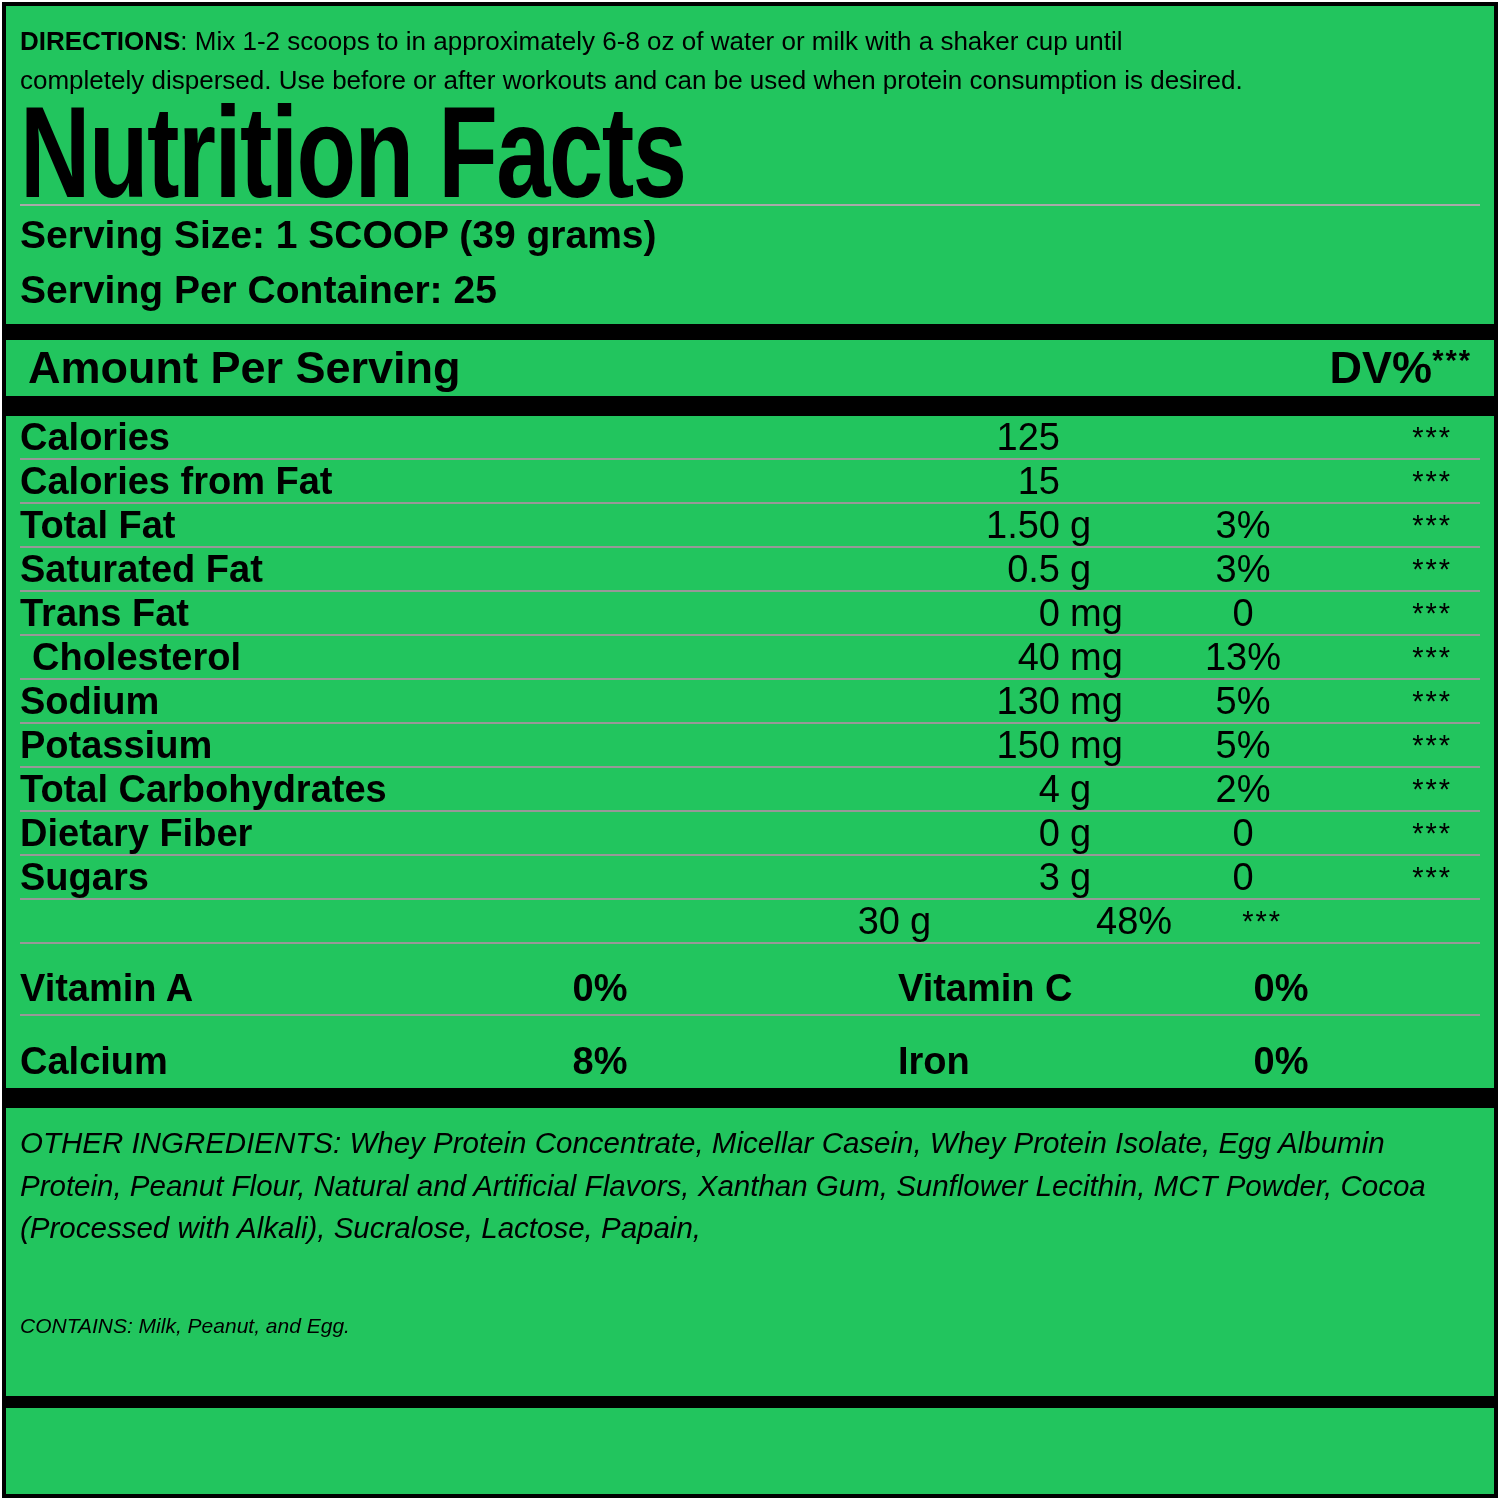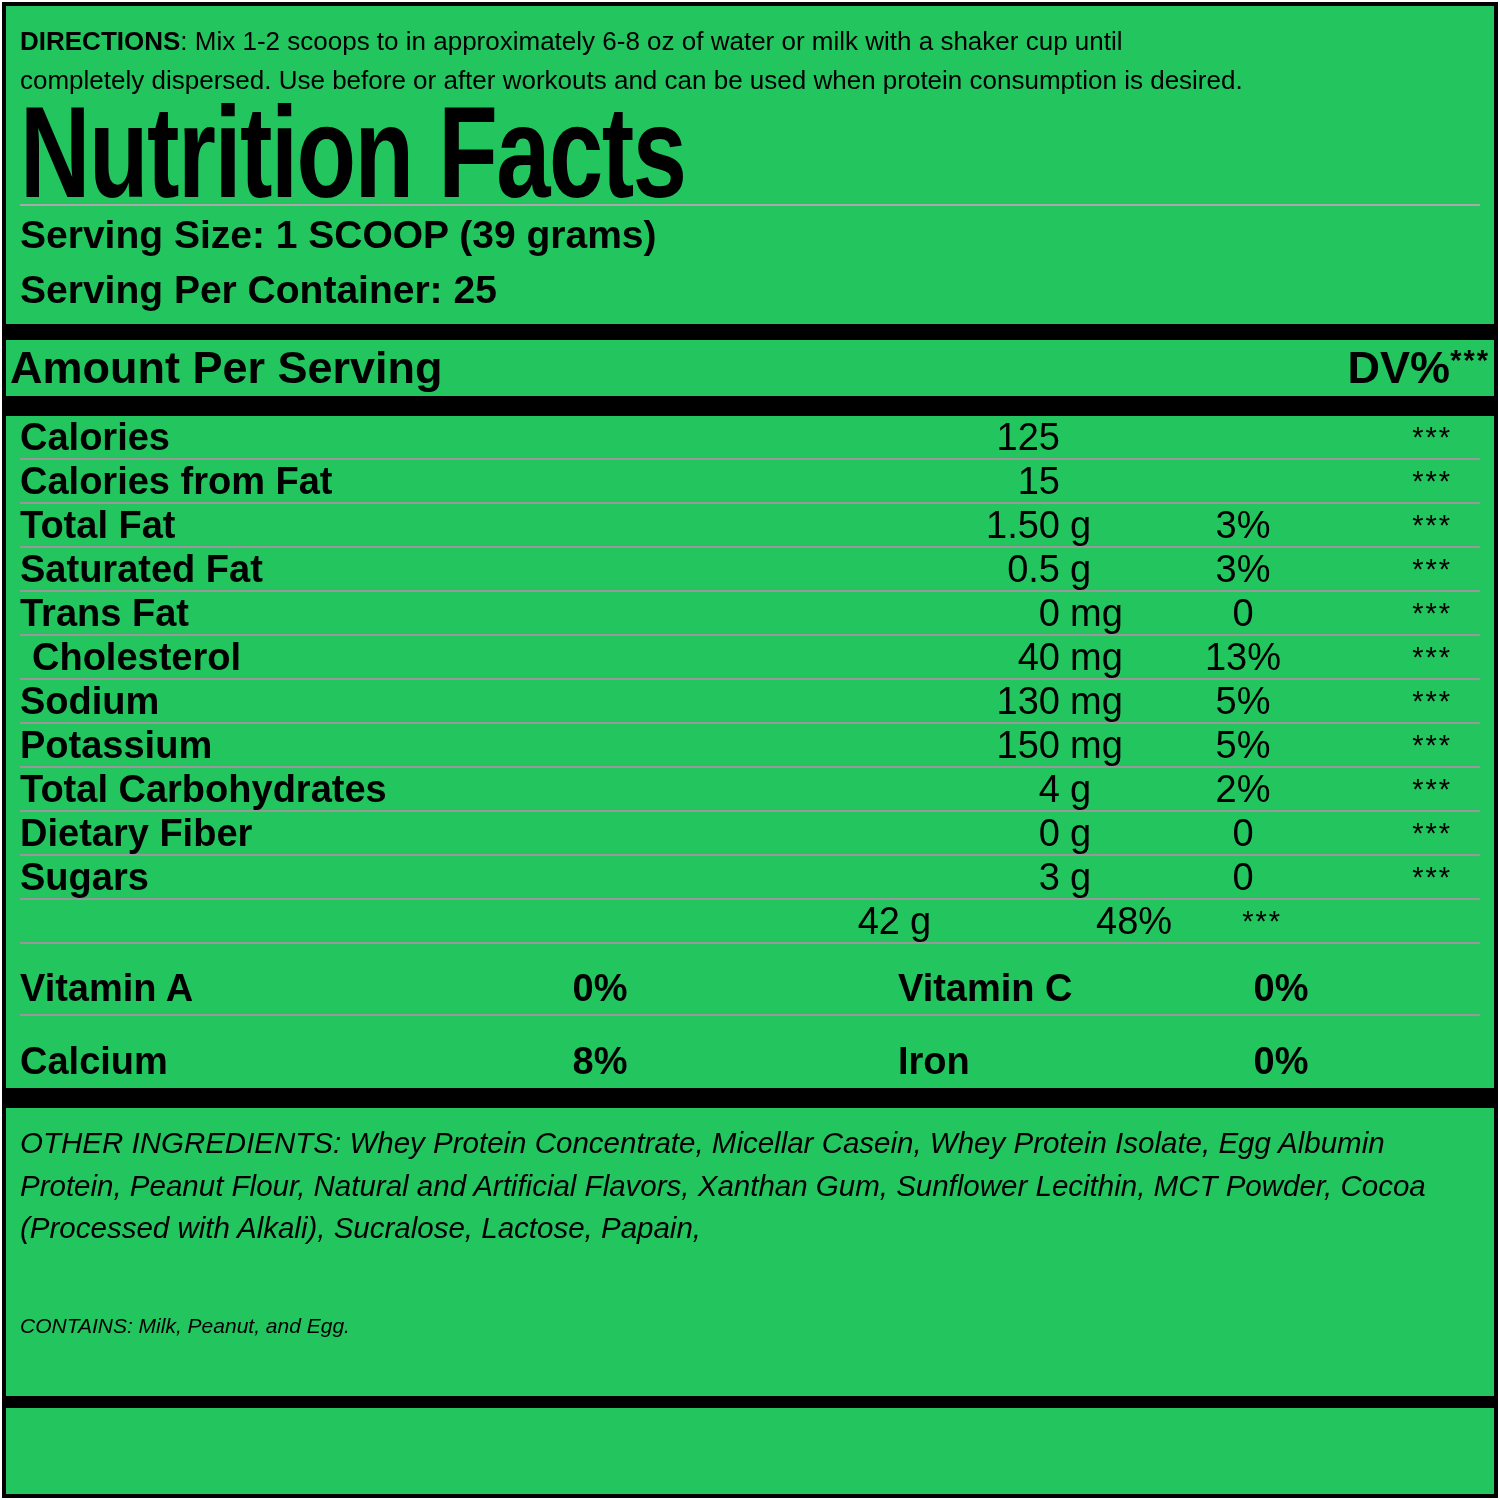--- a/index.html
+++ b/index.html
@@ -24,21 +24,21 @@
   .serving-line{margin:8px 14px 0;font-size:39px;font-weight:bold;line-height:1.1;}
   .serving-line.second{margin-top:12px;margin-bottom:12px;}
 
   
   .bar{background:#000;flex:none;}
   .bar-md{height:16px;}
   .bar-lg{height:20px;}
   .bar-sm{height:12px;}
 
   
-  .thead{margin:0 4px;height:56px;display:flex;justify-content:space-between;align-items:center;}
+  .thead{margin:0 22px;height:56px;display:flex;justify-content:space-between;align-items:center;}
   .thead .left{font-size:45px;font-weight:bold;}
   .thead .right{font-size:45px;font-weight:bold;white-space:nowrap;}
   .hdr-stars{font-size:29px;font-weight:bold;position:relative;top:-13px;letter-spacing:2px;}
 
   
   .ntable{margin:0 14px;}
   .row{
     display:grid;grid-template-columns:1fr 160px 80px 170px 170px;
     align-items:center;height:44px;border-bottom:2px solid #989898;box-sizing:border-box;
   }
@@ -185,21 +185,21 @@
 
     <div class="row">
       <span class="lbl">Sugars</span>
       <span class="num">3</span>
       <span class="unit">g</span>
       <span class="dv">0</span>
       <span class="stars">***</span>
     </div>
 
     <div class="row">
-      <span class="num">42</span>
+      <span class="num">30</span>
       <span class="unit">g</span>
       <span class="dv">48%</span>
       <span class="stars">***</span>
     </div>
 
     <div class="vrow">
       <span>Vitamin A</span>
       <span class="vval">0%</span>
       <span></span>
       <span>Vitamin C</span>

